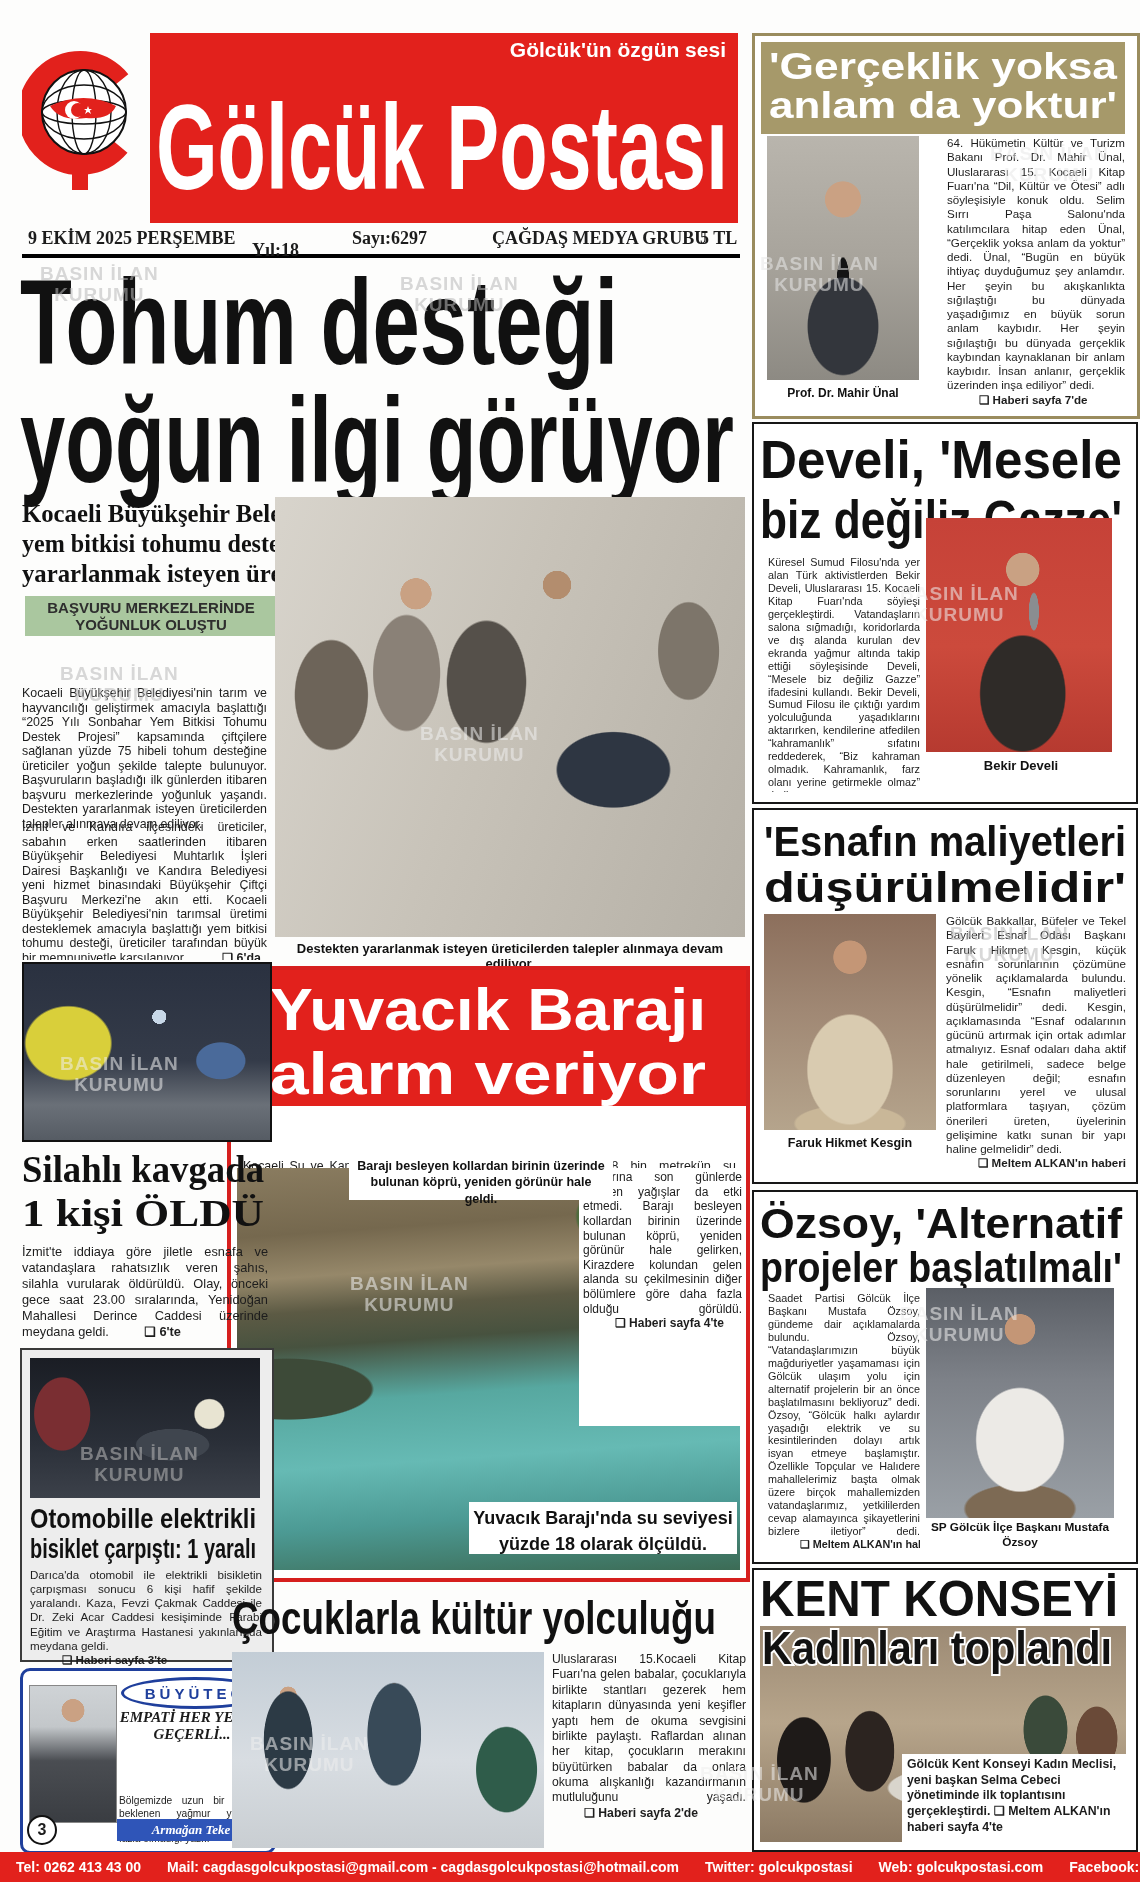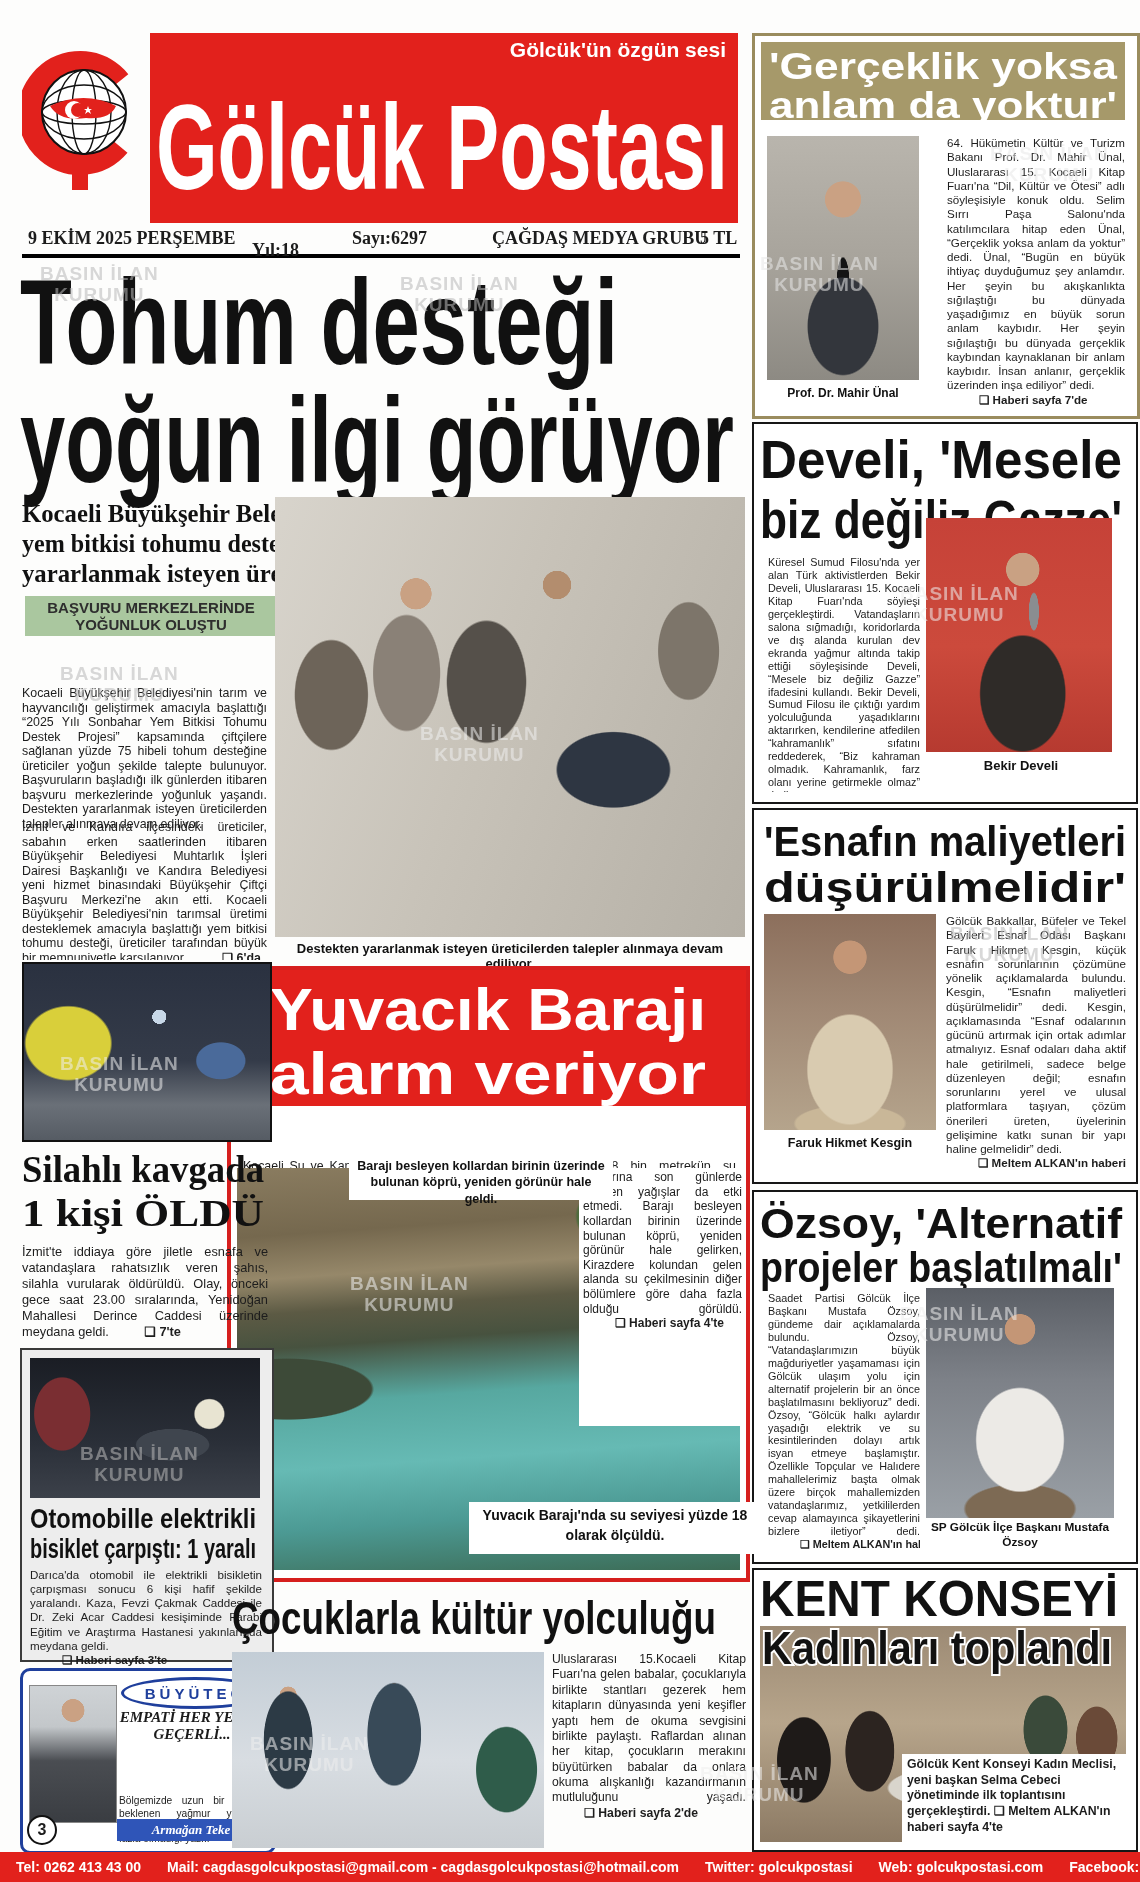--- a/index.html
+++ b/index.html
@@ -151,33 +151,33 @@
     <div class="abs bt" style="left:12px;top:144px;width:238px;font-size:12.4px;line-height:1.3;">Kocaeli Su ve Kanalizasyon İdaresi (İSU) Genel Müdürlüğü verilerine göre, Yuvacık Barajı'nda dün itibarıyla yüzde 18 dolu-</div>
     <div class="abs bt" style="left:262px;top:144px;width:243px;font-size:12.4px;line-height:1.3;">lukla 9 milyon 658 bin metreküp su bulunuyor. Yaz mevsiminin sıcak geçmesi ve artan su kullanımından kaynaklı azalan su</div>
     <div class="photo" style="left:6px;top:198px;width:503px;height:402px;background:
          radial-gradient(ellipse 120px 70px at 82% 12%, #4d6b3c 60%, transparent 62%),
          radial-gradient(ellipse 140px 50px at 10% 55%, #3d4a38 60%, transparent 62%),
          linear-gradient(176deg,#8a7c60 0%,#75684e 16%,#96886a 26%,#5c5a44 34%,#47523f 42%,#57a8a0 55%,#66bab4 70%,#4c9a94 84%,#3c6b55 100%);"></div>
     <div class="abs" style="left:348px;top:198px;width:159px;height:256px;background:#fff;padding:2px 0 0 4px;z-index:2;">
       <p class="bt" style="font-size:12px;line-height:1.22;margin:0;"><span>miktarına son günlerde görülen yağışlar da etki etmedi. Barajı besleyen kollardan birinin üzerinde bulunan köprü, yeniden görünür hale gelirken, Kirazdere kolundan gelen alanda su çekilmesinin diğer bölümlere göre daha fazla olduğu görüldü.</span> <strong>❑ Haberi sayfa 4'te</strong></p>
     </div>
     <div class="abs cap" style="left:118px;top:186px;width:256px;height:40px;background:#fff;font-size:12.5px;line-height:1.3;z-index:3;padding:2px 4px;">Barajı besleyen kollardan birinin üzerinde bulunan köprü, yeniden görünür hale geldi.</div>
-    <div class="abs cap" style="left:238px;top:532px;width:268px;height:46px;background:#fff;font-size:14px;line-height:1.45;z-index:3;padding:3px 12px;">Yuvacık Barajı'nda su seviyesi yüzde 18 olarak ölçüldü.</div>
+    <div class="abs cap" style="left:238px;top:532px;width:268px;height:46px;background:#fff;font-size:18px;line-height:1.45;z-index:3;padding:3px 0;">Yuvacık Barajı'nda su seviyesi yüzde 18 olarak ölçüldü.</div>
   </div>
 
   <div class="photo" style="left:22px;top:962px;width:246px;height:176px;border:2px solid #111;background:
        radial-gradient(ellipse 70px 60px at 18% 45%, #d9cf3a 60%, transparent 63%),
        radial-gradient(ellipse 40px 30px at 80% 55%, #4a6a9a 60%, transparent 63%),
        radial-gradient(circle 10px at 55% 30%, #c8d8e8 70%, transparent 72%),
        linear-gradient(180deg,#2a3140 0%,#343b49 55%,#6a7078 80%,#565c64 100%);"></div>
   <svg class="head abs" style="left:22px;top:1146px;" width="246" height="92">
     <text x="0" y="36" class="ht ht-serif" font-size="38" textLength="242" lengthAdjust="spacingAndGlyphs">Silahlı kavgada</text>
     <text x="0" y="80" class="ht ht-serif" font-size="38" textLength="242" lengthAdjust="spacingAndGlyphs">1 kişi ÖLDÜ</text>
   </svg>
-  <p class="abs bt" style="left:22px;top:1244px;width:246px;font-size:12.8px;line-height:1.25;margin:0;"><span>İzmit'te iddiaya göre jiletle esnafa ve vatandaşlara rahatsızlık veren şahıs, silahla vurularak öldürüldü. Olay, önceki gece saat 23.00 sıralarında, Yenidoğan Mahallesi Derince Caddesi üzerinde meydana geldi.</span> <strong>❑ 7'te</strong></p>
+  <p class="abs bt" style="left:22px;top:1244px;width:246px;font-size:12.8px;line-height:1.25;margin:0;"><span>İzmit'te iddiaya göre jiletle esnafa ve vatandaşlara rahatsızlık veren şahıs, silahla vurularak öldürüldü. Olay, önceki gece saat 23.00 sıralarında, Yenidoğan Mahallesi Derince Caddesi üzerinde meydana geldi.</span> <strong>❑ 6'te</strong></p>
 
   <div class="abs" style="left:20px;top:1348px;width:250px;height:310px;border:2px solid #3a3a3a;background:#ededed;">
     <div class="photo" style="left:8px;top:8px;width:230px;height:140px;background:
          radial-gradient(ellipse 60px 26px at 62% 62%, #3f454e 60%, transparent 62%),
          radial-gradient(circle 26px at 78% 40%, #e8e4d2 55%, transparent 60%),
          radial-gradient(ellipse 46px 60px at 14% 40%, #7a2e32 60%, transparent 62%),
          linear-gradient(180deg,#1a1d24 0%,#2a2f38 60%,#3c414a 100%);"></div>
     <svg class="head abs" style="left:8px;top:154px;" width="230" height="60">
       <text x="0" y="24" class="ht" font-size="27" textLength="226" lengthAdjust="spacingAndGlyphs">Otomobille elektrikli</text>
       <text x="0" y="54" class="ht" font-size="27" textLength="226" lengthAdjust="spacingAndGlyphs">bisiklet çarpıştı: 1 yaralı</text>
@@ -205,21 +205,21 @@
   <div class="photo" style="left:232px;top:1652px;width:312px;height:196px;background:
        radial-gradient(ellipse 40px 80px at 18% 45%, #2c3a45 60%, transparent 62%),
        radial-gradient(ellipse 44px 84px at 52% 42%, #384a58 60%, transparent 62%),
        radial-gradient(ellipse 50px 70px at 88% 60%, #2f5c4a 60%, transparent 62%),
        radial-gradient(circle 12px at 18% 22%, #caa183 70%, transparent 73%),
        radial-gradient(circle 11px at 52% 20%, #b38d6e 70%, transparent 73%),
        linear-gradient(180deg,#c3cdd6 0%,#d8dde2 55%,#c9ced2 100%);"></div>
   <p class="abs bt" style="left:552px;top:1652px;width:194px;font-size:12.2px;line-height:1.26;margin:0;"><span>Uluslararası 15.Kocaeli Kitap Fuarı'na gelen babalar, çocuklarıyla birlikte stantları gezerek hem kitapların dünyasında yeni keşifler yaptı hem de okuma sevgisini birlikte paylaştı. Raflardan alınan her kitap, çocukların merakını büyütürken babalar da onlara okuma alışkanlığı kazandırmanın mutluluğunu yaşadı.</span> <strong>❑ Haberi sayfa 2'de</strong></p>
 
   <div class="abs" style="left:752px;top:33px;width:382px;height:380px;border:3px solid #9a8c5e;background:#fff;">
-    <div class="abs" style="left:6px;top:6px;width:364px;height:78px;background:#a6996a;">
+    <div class="abs" style="left:6px;top:6px;width:364px;height:92px;background:#a6996a;">
       <svg class="head" width="364" height="86">
         <text x="182" y="37" text-anchor="middle" class="ht ht-w" font-size="37" textLength="348" lengthAdjust="spacingAndGlyphs">'Gerçeklik yoksa</text>
         <text x="182" y="76" text-anchor="middle" class="ht ht-w" font-size="37" textLength="348" lengthAdjust="spacingAndGlyphs">anlam da yoktur'</text>
       </svg>
     </div>
     <div class="photo" style="left:12px;top:100px;width:152px;height:244px;background:
          radial-gradient(circle 26px at 50% 26%, #caa183 68%, transparent 71%),
          radial-gradient(ellipse 58px 80px at 50% 78%, #33363c 60%, transparent 62%),
          radial-gradient(ellipse 10px 40px at 50% 60%, #141414 60%, transparent 65%),
          linear-gradient(180deg,#b9b5ad 0%,#a8a49c 50%,#8d8a83 100%);"></div>

